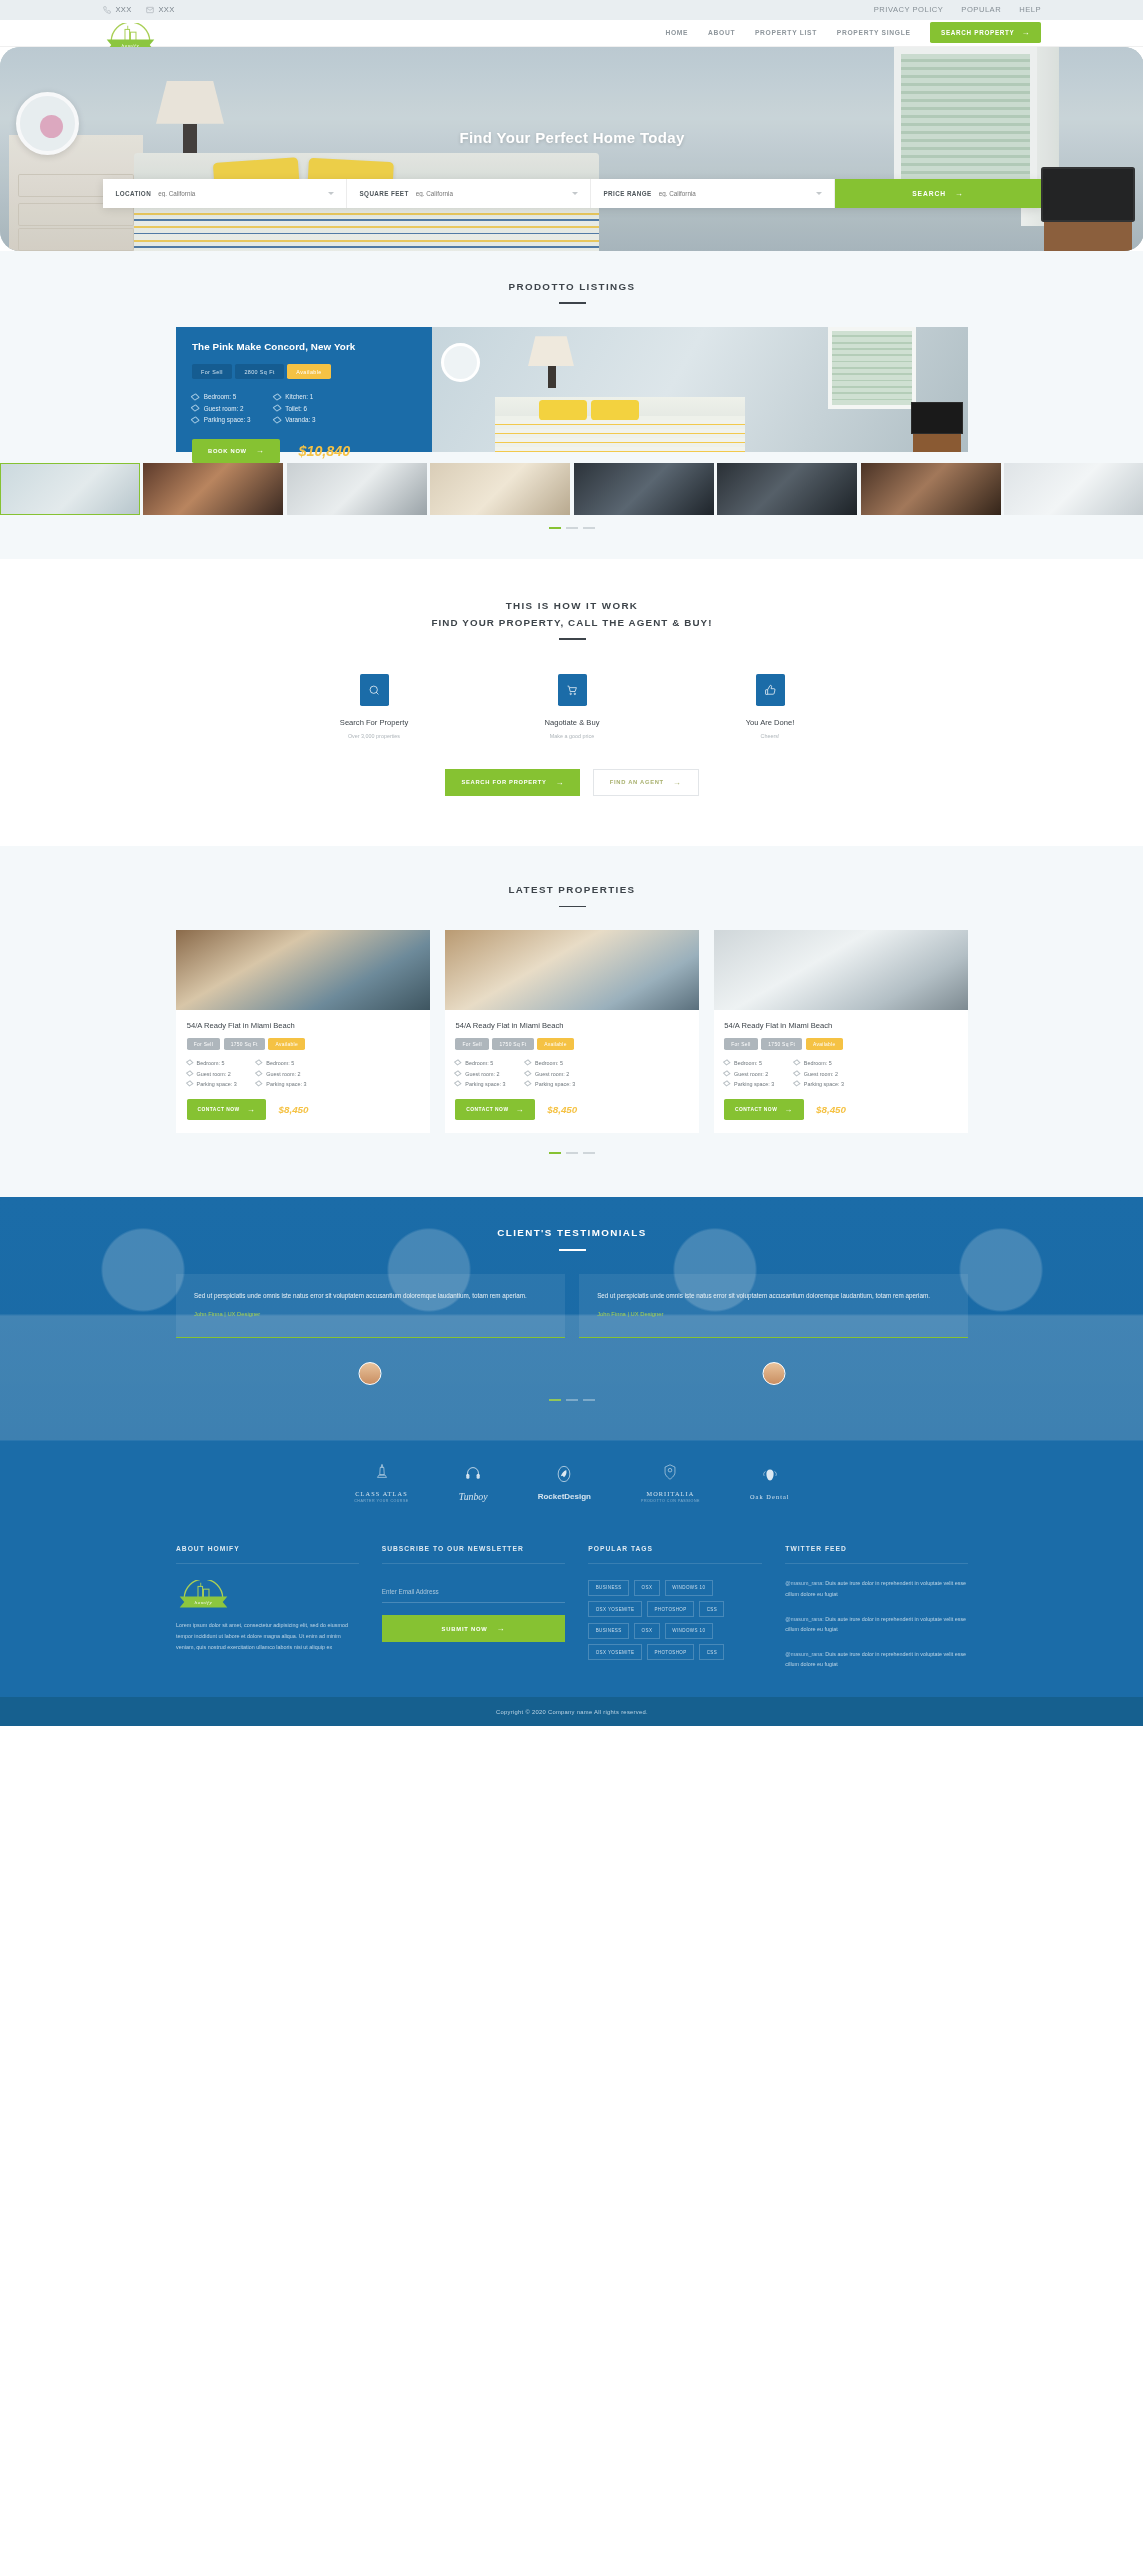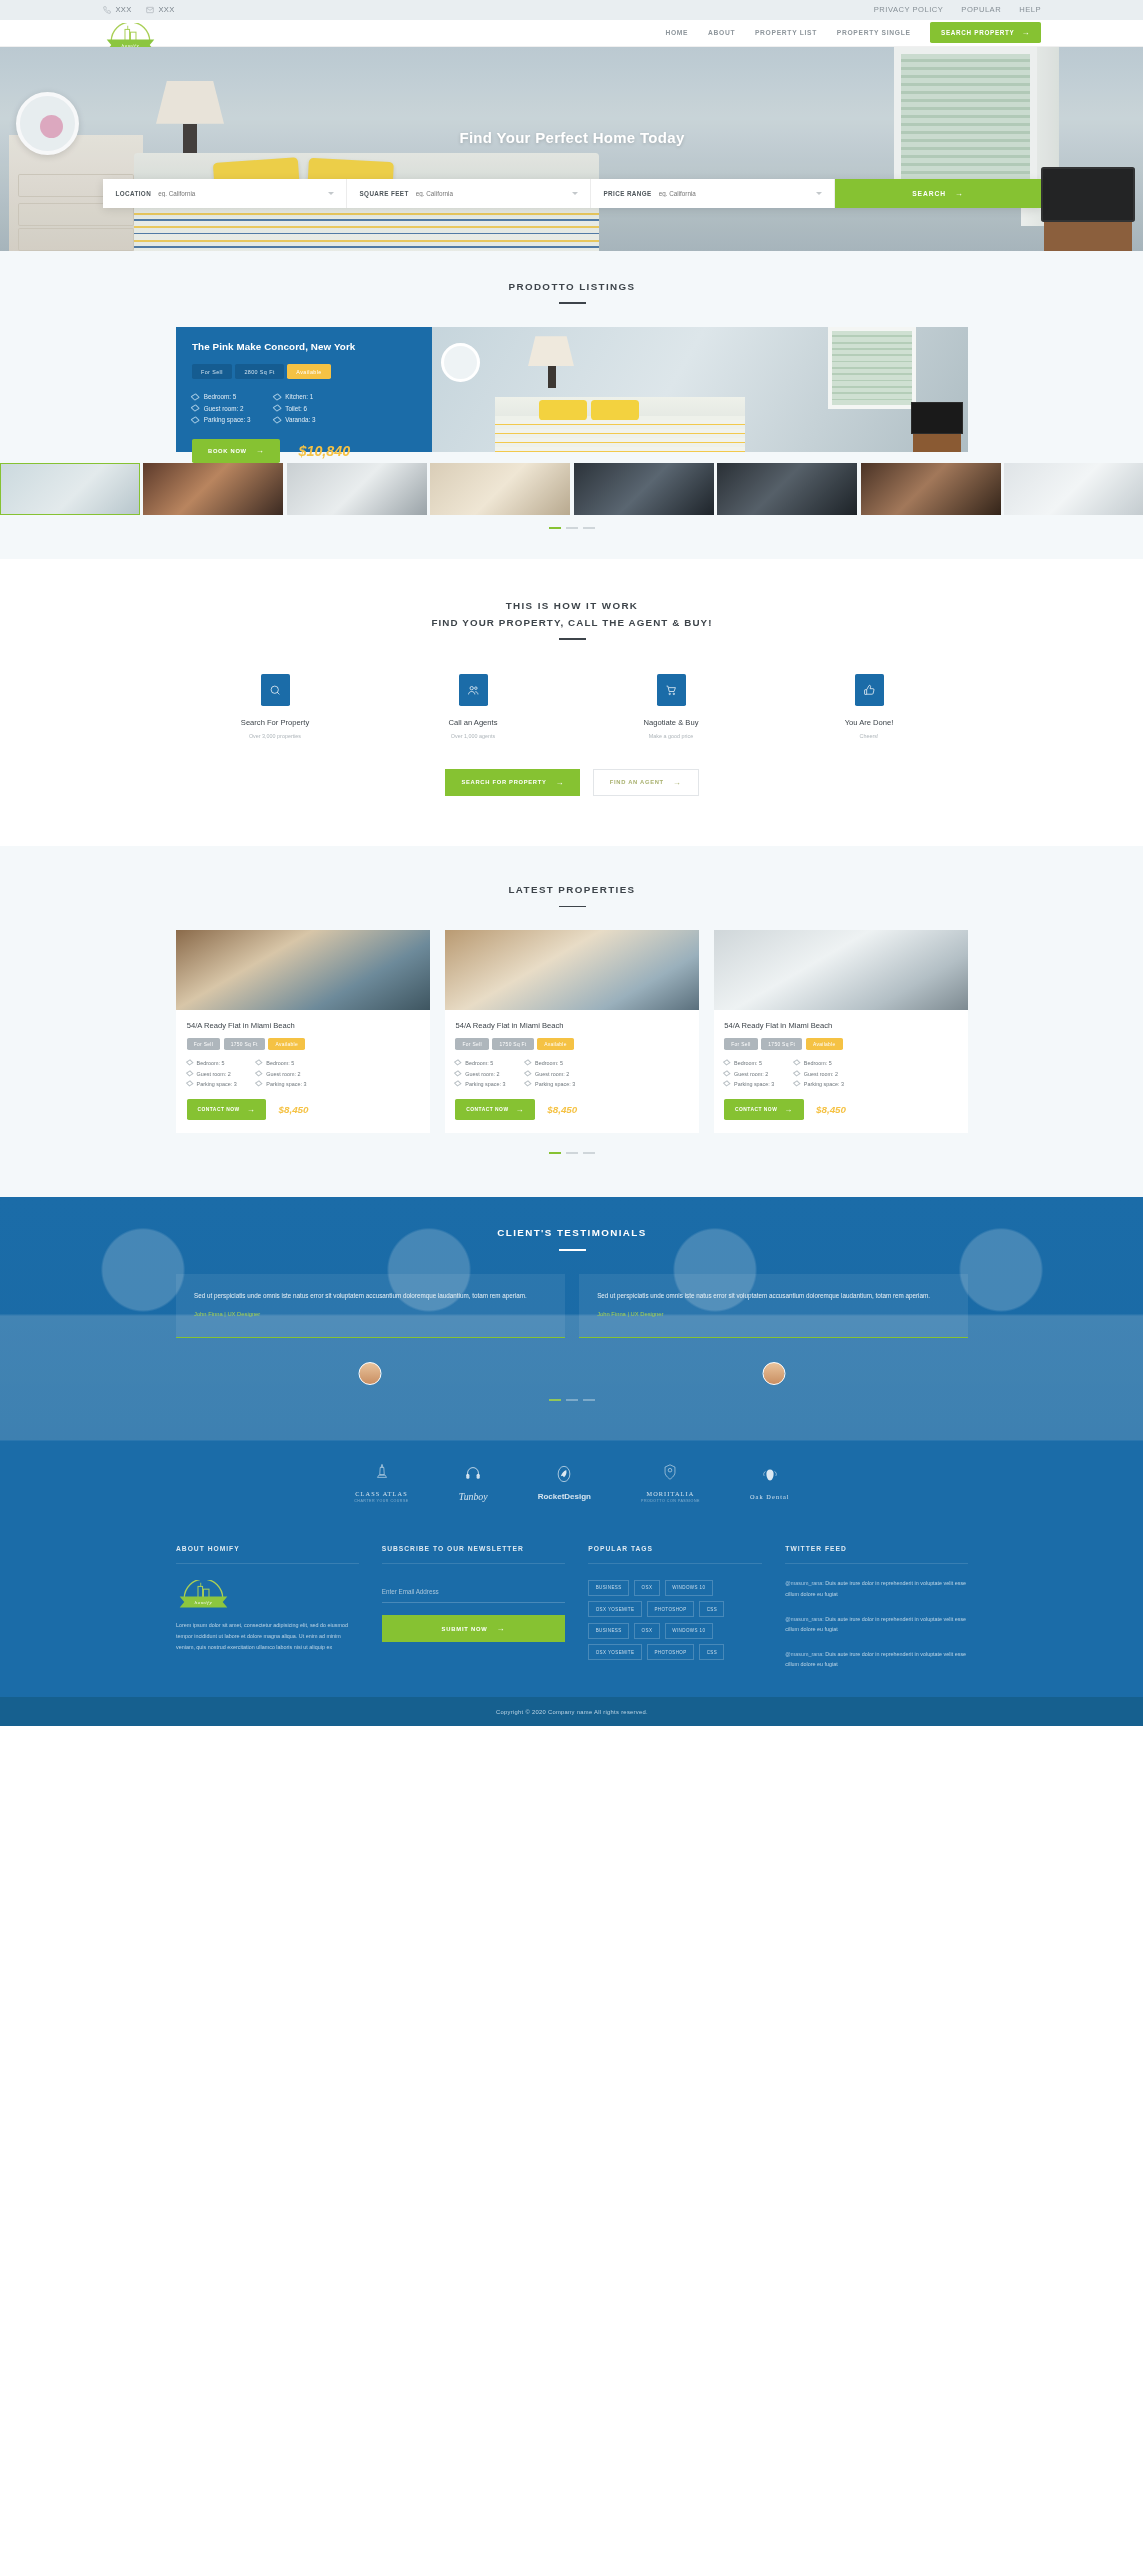--- a/index.html
+++ b/index.html
@@ -60,20 +60,21 @@
     cursor: pointer;
     border-radius: 1.8px;
   }
 
   
   .hero {
     position: relative;
     height: 204px;
     overflow: hidden;
     background: linear-gradient(120deg,#b9c9cf 0%, #cfd9dd 40%, #a9b8bd 100%);
+    border-radius: 20px;
   }
   .hero-bg { position: absolute; inset: 0; }
   .hero-room {
     position: absolute; inset: 0;
     background:
       linear-gradient(180deg, rgba(190,205,212,1) 0%, rgba(205,216,220,1) 35%, rgba(168,182,188,1) 100%);
   }
   .bed {
     position: absolute; left: 134px; bottom: 0; width: 465px; height: 98px;
     background: linear-gradient(180deg,#e9ebe4 0%, #d6dcd8 45%, #cfd5d1 100%);
@@ -517,32 +518,20 @@
             <circle cx="11" cy="11" r="7"></circle>
             <path d="M20 20l-4.3-4.3"></path>
           </svg>
       </div>
       <div class="step-title">Search For Property</div>
       <div class="step-desc">Over 3,000 properties</div>
     </div>
     <div class="step">
       <div class="step-icon">
         <svg viewBox="0 0 24 24">
-            <circle cx="9" cy="8" r="3.2"></circle>
-            <path d="M3 20c0-3.4 2.7-5.6 6-5.6s6 2.2 6 5.6"></path>
-            <circle cx="17" cy="8" r="2.4"></circle>
-            <path d="M16 14.8c2.7.2 5 2.3 5 5.2"></path>
-          </svg>
-      </div>
-      <div class="step-title">Call an Agents</div>
-      <div class="step-desc">Over 1,000 agents</div>
-    </div>
-    <div class="step">
-      <div class="step-icon">
-        <svg viewBox="0 0 24 24">
             <path d="M3 4h2.5l2.6 10.4h9.3L20 7H7"></path>
             <circle cx="9" cy="19" r="1.4"></circle>
             <circle cx="17" cy="19" r="1.4"></circle>
           </svg>
       </div>
       <div class="step-title">Nagotiate &amp; Buy</div>
       <div class="step-desc">Make a good price</div>
     </div>
     <div class="step">
       <div class="step-icon">

